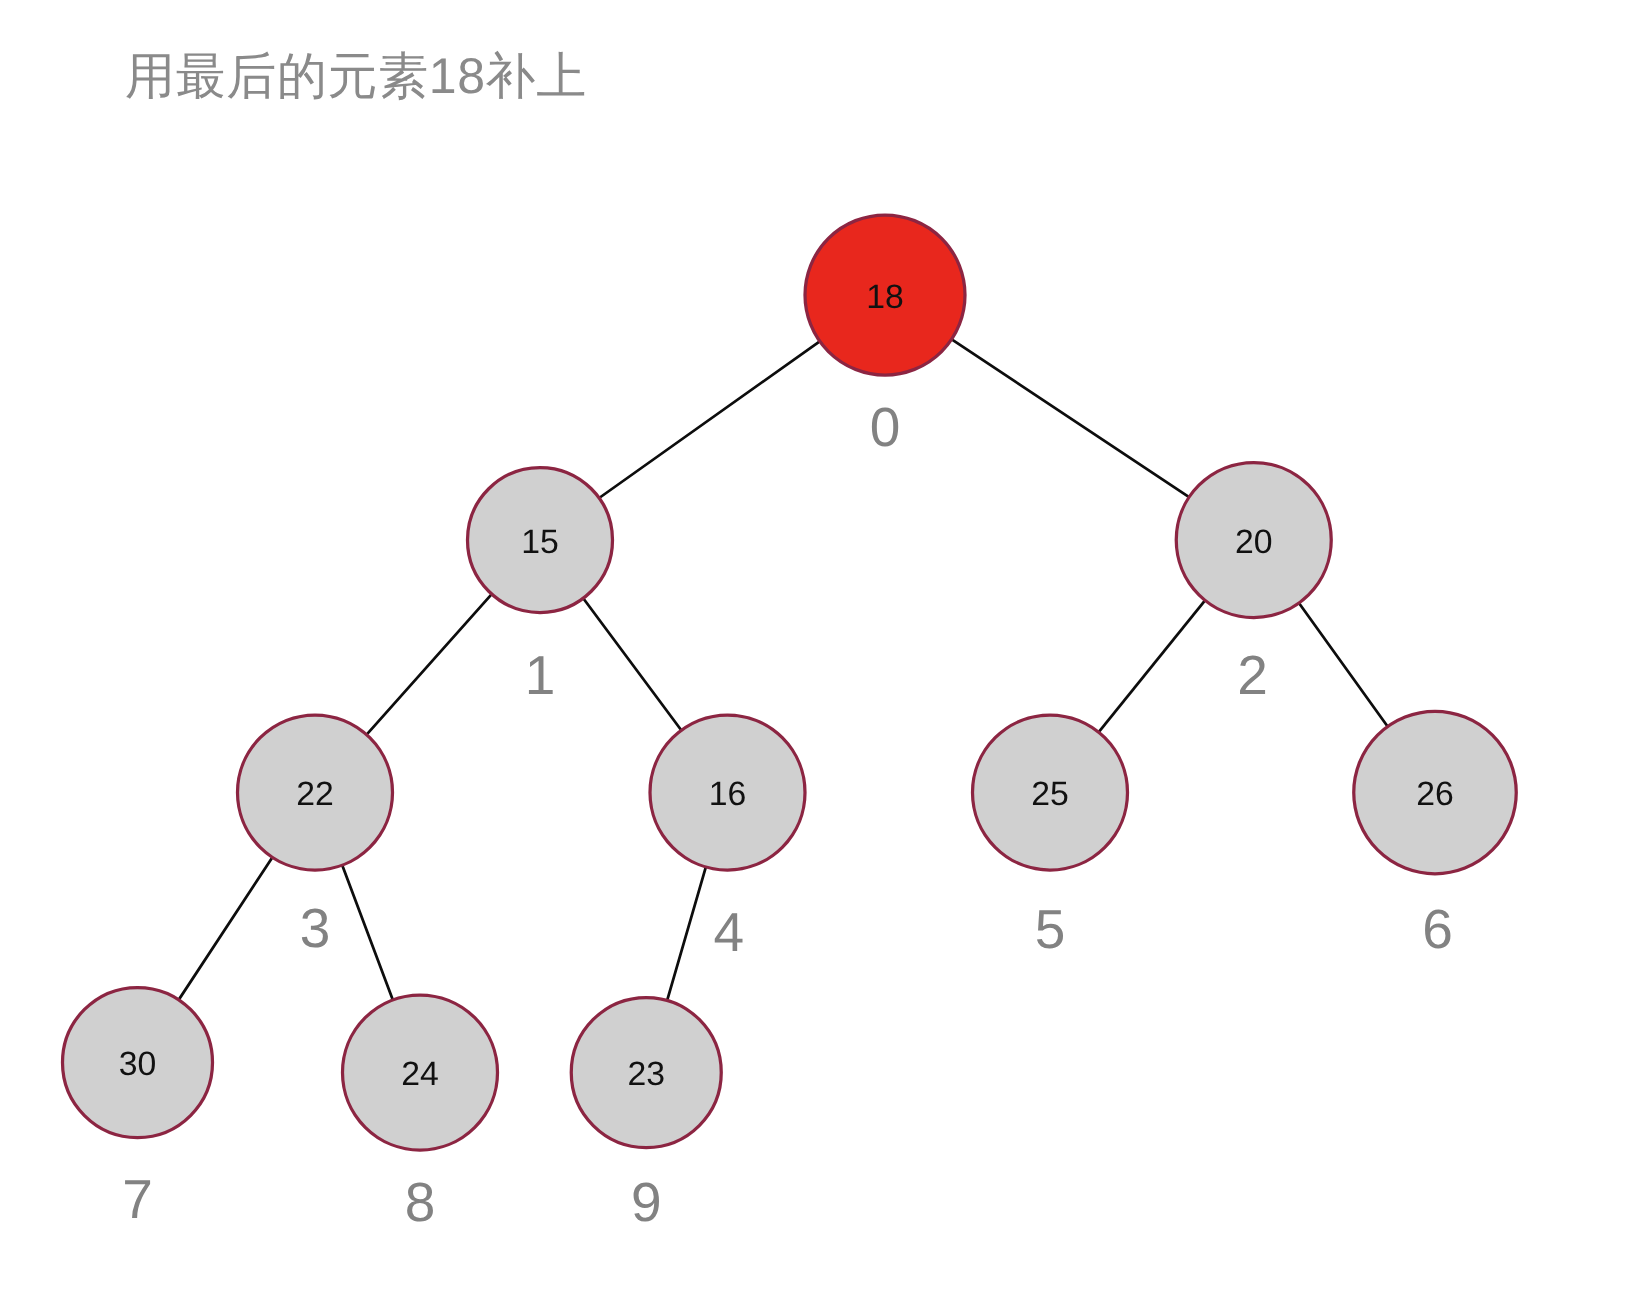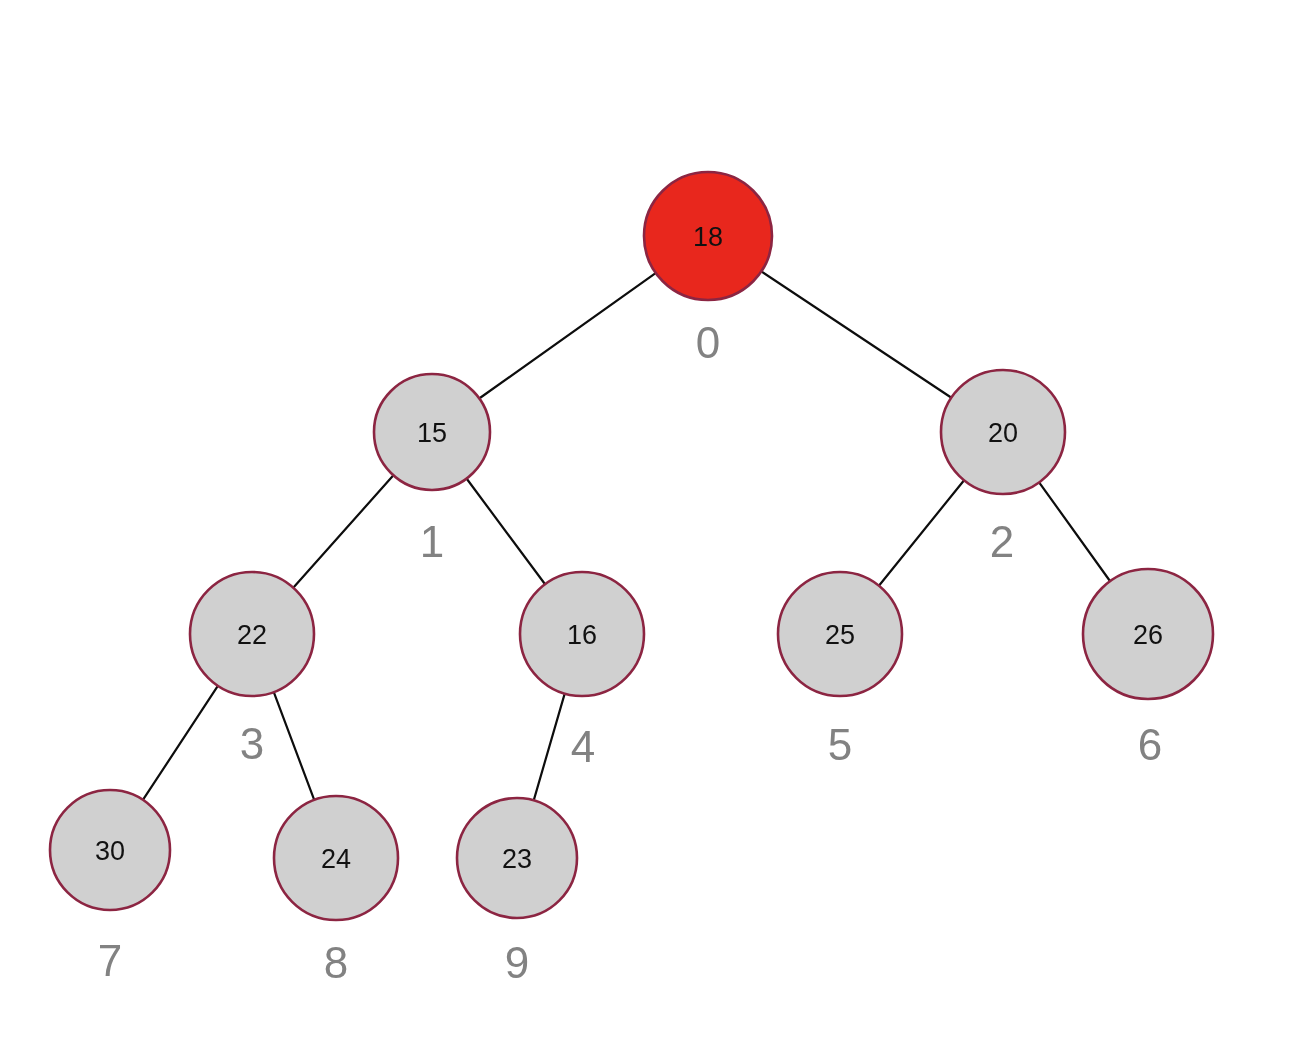--- a/index.html
+++ b/index.html
@@ -66,20 +66,21 @@
     fill: #828282;
     text-anchor: middle;
     dominant-baseline: central;
   }
 </style>
 </head>
 <body>
 
 <div id="stage">
 
+  <div id="title">用最后的元素18补上</div>
 
   <svg id="tree" viewBox="0 0 1310 1048" xmlns="http://www.w3.org/2000/svg">
     <g id="edges-layer">
         <line x1="656.6343862338227" y1="272.477030065836" x2="478.47365055035084" y2="398.996972797577" class="edge"></line>
         <line x1="760.4738357647328" y1="270.8639722369073" x2="952.1920002912904" y2="398.24282053251835" class="edge"></line>
         <line x1="394.07898487918584" y1="474.55580585780257" x2="292.5821389889415" y2="588.457821801299" class="edge"></line>
         <line x1="465.98212541497287" y1="477.76259555883007" x2="545.6331640295905" y2="585.0259942265152" class="edge"></line>
         <line x1="964.6933215367054" y1="479.4720800588068" x2="878.3066784632946" y2="586.5279199411932" class="edge"></line>
         <line x1="1038.5714628858823" y1="481.5547276065393" x2="1110.6791209066155" y2="582.0081546423195" class="edge"></line>
         <line x1="218.49073178104467" y1="684.971844614749" x2="142.4106036871863" y2="800.6993634054068" class="edge"></line>

